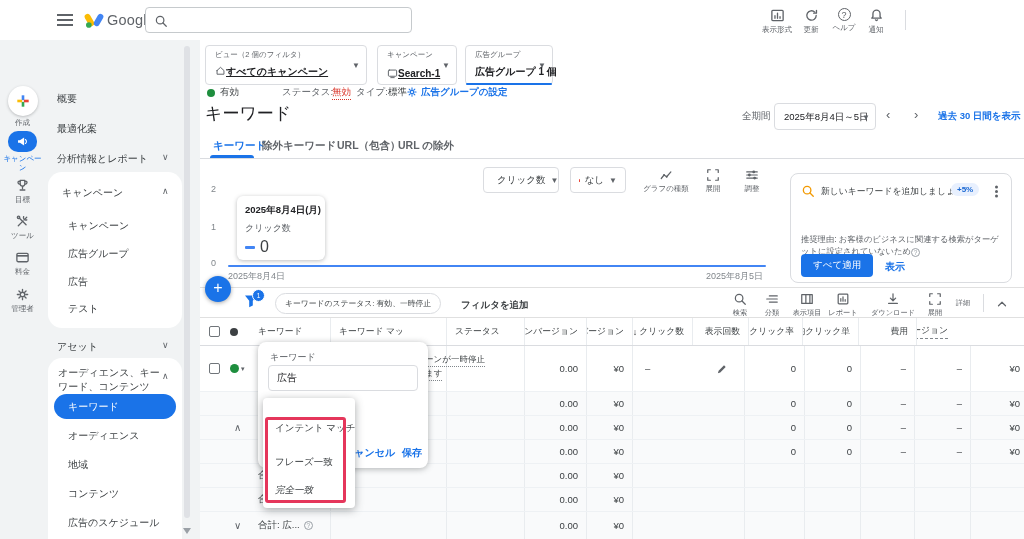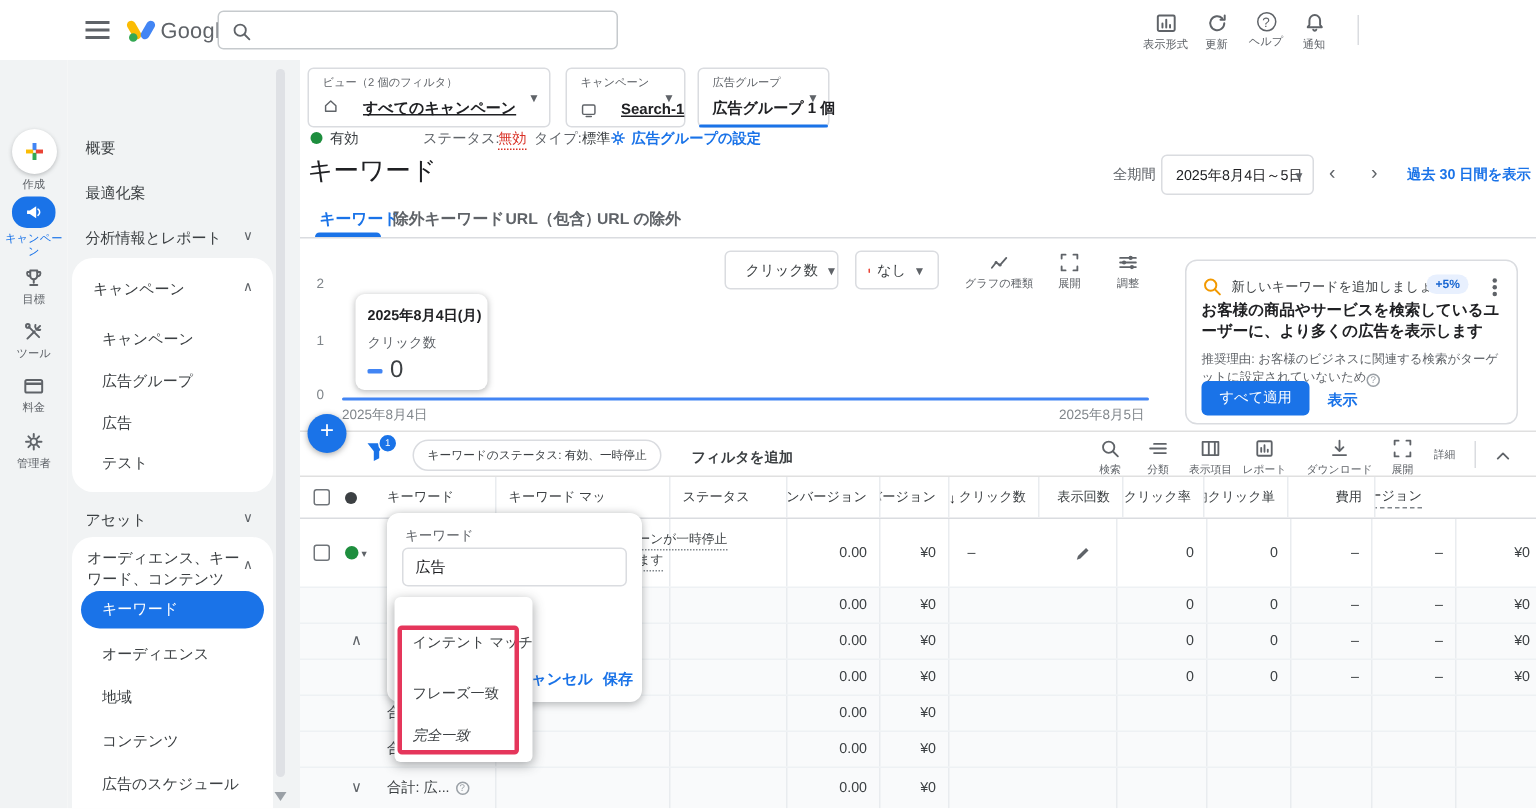--- a/index.html
+++ b/index.html
@@ -45,21 +45,21 @@
     color:#fff;font-size:10px;line-height:25px;padding-left:14px;box-sizing:border-box;cursor:pointer;}
   .sb-scroll{position:absolute;left:139px;top:6px;width:6px;height:472px;background:#dfe1e5;border-radius:3px;}
   .sb-arrow{position:absolute;left:138px;top:488px;width:0;height:0;border-left:4px solid transparent;
     border-right:4px solid transparent;border-top:6px solid #9aa0a6;}
 
   
   .cbox{position:absolute;top:45px;height:40px;border:1px solid #dadce0;border-radius:4px;background:#fff;
     box-sizing:border-box;cursor:pointer;}
   .cbox .clab{position:absolute;left:9px;top:4px;font-size:7.5px;color:#5f6368;white-space:nowrap;}
   .cbox .cval{position:absolute;left:9px;bottom:5px;font-size:10px;color:#202124;font-weight:bold;
-    white-space:nowrap;display:flex;gap:16px;}
+    white-space:nowrap;display:flex;gap:0;}
   .cbox .caret{position:absolute;right:6px;top:15px;font-size:8px;color:#5f6368;}
   .u{text-decoration:underline;}
   .cbox3-bar{position:absolute;left:0;bottom:-1px;width:100%;height:2px;background:#1a73e8;border-radius:1px;}
 
   .statline{position:absolute;top:86px;font-size:9.5px;white-space:nowrap;}
   .dot-green{width:8px;height:8px;border-radius:50%;background:#1e8e3e;display:inline-block;}
   .red-dotted{color:#d93025;border-bottom:1px dotted #d93025;}
   .blue{color:#1a73e8;}
 
   .pagetitle{position:absolute;left:205px;top:102px;font-size:17px;color:#202124;font-weight:400;}
@@ -428,21 +428,20 @@
   </div>
 
   <div class="reco">
     <svg class="abs" style="left:10px;top:10px;" width="14" height="14" viewBox="0 0 16 16">
       <circle cx="7" cy="7" r="4.3" fill="none" stroke="#f29900" stroke-width="1.5"></circle>
         <path d="M10.3 10.3L14 14" stroke="#f29900" stroke-width="1.5" stroke-linecap="round"></path>
     </svg>
     <div class="reco-title">新しいキーワードを追加しましょう</div>
     <span class="reco-badge">+5%</span>
     <span class="kebab abs" style="left:204px;top:16px;"></span>
-    <div class="reco-body">お客様の商品やサービスを検索しているユーザーに、より多くの広告を表示します</div>
     <div class="reco-reason">
       <span>推奨理由: お客様のビジネスに関連する検索がターゲットに設定されていないため</span><span class="mini-help">?</span>
     </div>
     <button class="btn-blue">すべて適用</button>
     <span class="link-view">表示</span>
   </div>
 
   <div class="sec-top"></div>
   <div class="fab">+</div>
 

